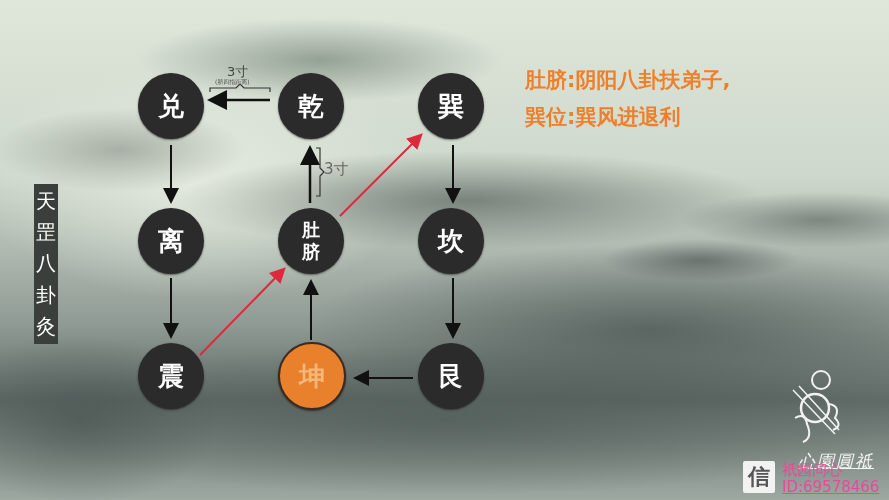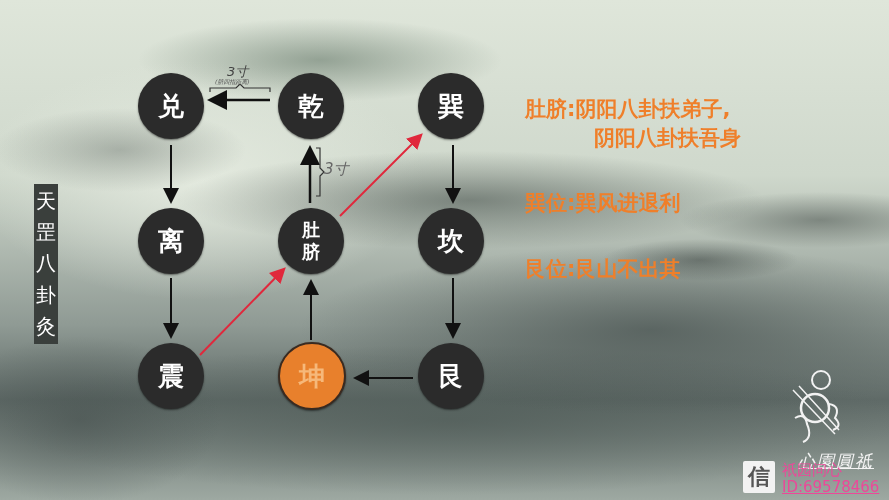--- a/index.html
+++ b/index.html
@@ -24,23 +24,23 @@
   svg.diagram { position:absolute; left:0; top:0; }
   .node { position:absolute; width:66px; height:66px; border-radius:50%;
     background:#2b2b2b; color:#fff; display:flex; align-items:center; justify-content:center;
     font-size:26px; font-weight:bold; box-shadow:0 1px 2px rgba(0,0,0,0.5); }
   .node.two { flex-direction:column; font-size:18px; line-height:22px; }
   .node.kun { background:#e8802c; color:#f6b87a; border:2px solid #3a2a20; width:64px; height:64px; }
   .vtitle { position:absolute; left:34px; top:184px; width:24px; height:160px; background:#3a3f3c;
     color:#fff; display:flex; flex-direction:column; align-items:center; justify-content:space-around;
     font-size:20px; padding:2px 0; box-sizing:border-box; }
   .legend { position:absolute; left:525px; top:62px; color:#ef7f2a; font-weight:bold; font-size:21px; }
-  .legend .row { height:36.5px; line-height:36.5px; white-space:nowrap;margin-top:29px; }
+  .legend .row { height:36.5px; line-height:36.5px; white-space:nowrap; }
   .legend .row.cont { padding-left:69px; margin-top:-8px; }
-  .dist { position:absolute; color:#444; font-size:13px;font-style:italic; }
+  .dist { position:absolute; color:#444; font-size:13px; }
   .dist small { display:block; font-size:6px; color:#555; text-align:center; }
   .wm { position:absolute; color:#ec4899; font-size:15px; line-height:17px; }
   .wm-box { position:absolute; left:743px; top:461px; width:32px; height:32px; background:#f2f2f2;
     color:#555; font-size:22px; display:flex; align-items:center; justify-content:center; font-weight:bold; border-radius:2px;}
   .brand { position:absolute; left:798px; top:450px; color:#f4f4f4; font-size:17px; font-style:italic; font-family:"DejaVu Serif", serif; letter-spacing:2px;text-decoration:underline;}
 </style>
 </head>
 <body>
 
 <div class="bg"></div>
@@ -105,23 +105,21 @@
 <div class="vtitle">
   <span>天</span>
   <span>罡</span>
   <span>八</span>
   <span>卦</span>
   <span>灸</span>
 </div>
 
 <div class="legend">
   <div class="row">肚脐:阴阳八卦扶弟子,</div>
-  <div class="row cont">阴阳八卦扶吾身</div>
   <div class="row">巽位:巽风进退利</div>
-  <div class="row">艮位:艮山不出其</div>
 </div>
 
 <svg style="position:absolute;left:785px;top:368px;" width="60" height="80">
   <circle cx="36" cy="12" r="9" fill="none" stroke="#f2f2f2" stroke-width="2"></circle>
   <circle cx="30" cy="40" r="14" fill="none" stroke="#f2f2f2" stroke-width="2.5"></circle>
   <path d="M8,22 L50,66 M14,18 L54,62" stroke="#f2f2f2" stroke-width="1.5"></path>
   <path d="M10,50 Q20,44 22,56 Q28,70 18,74 M44,36 Q56,38 50,50 Q58,58 48,62" fill="none" stroke="#f2f2f2" stroke-width="2"></path>
 </svg>
 <div class="brand">心園圓祗</div>
 <div class="wm-box">信</div>

